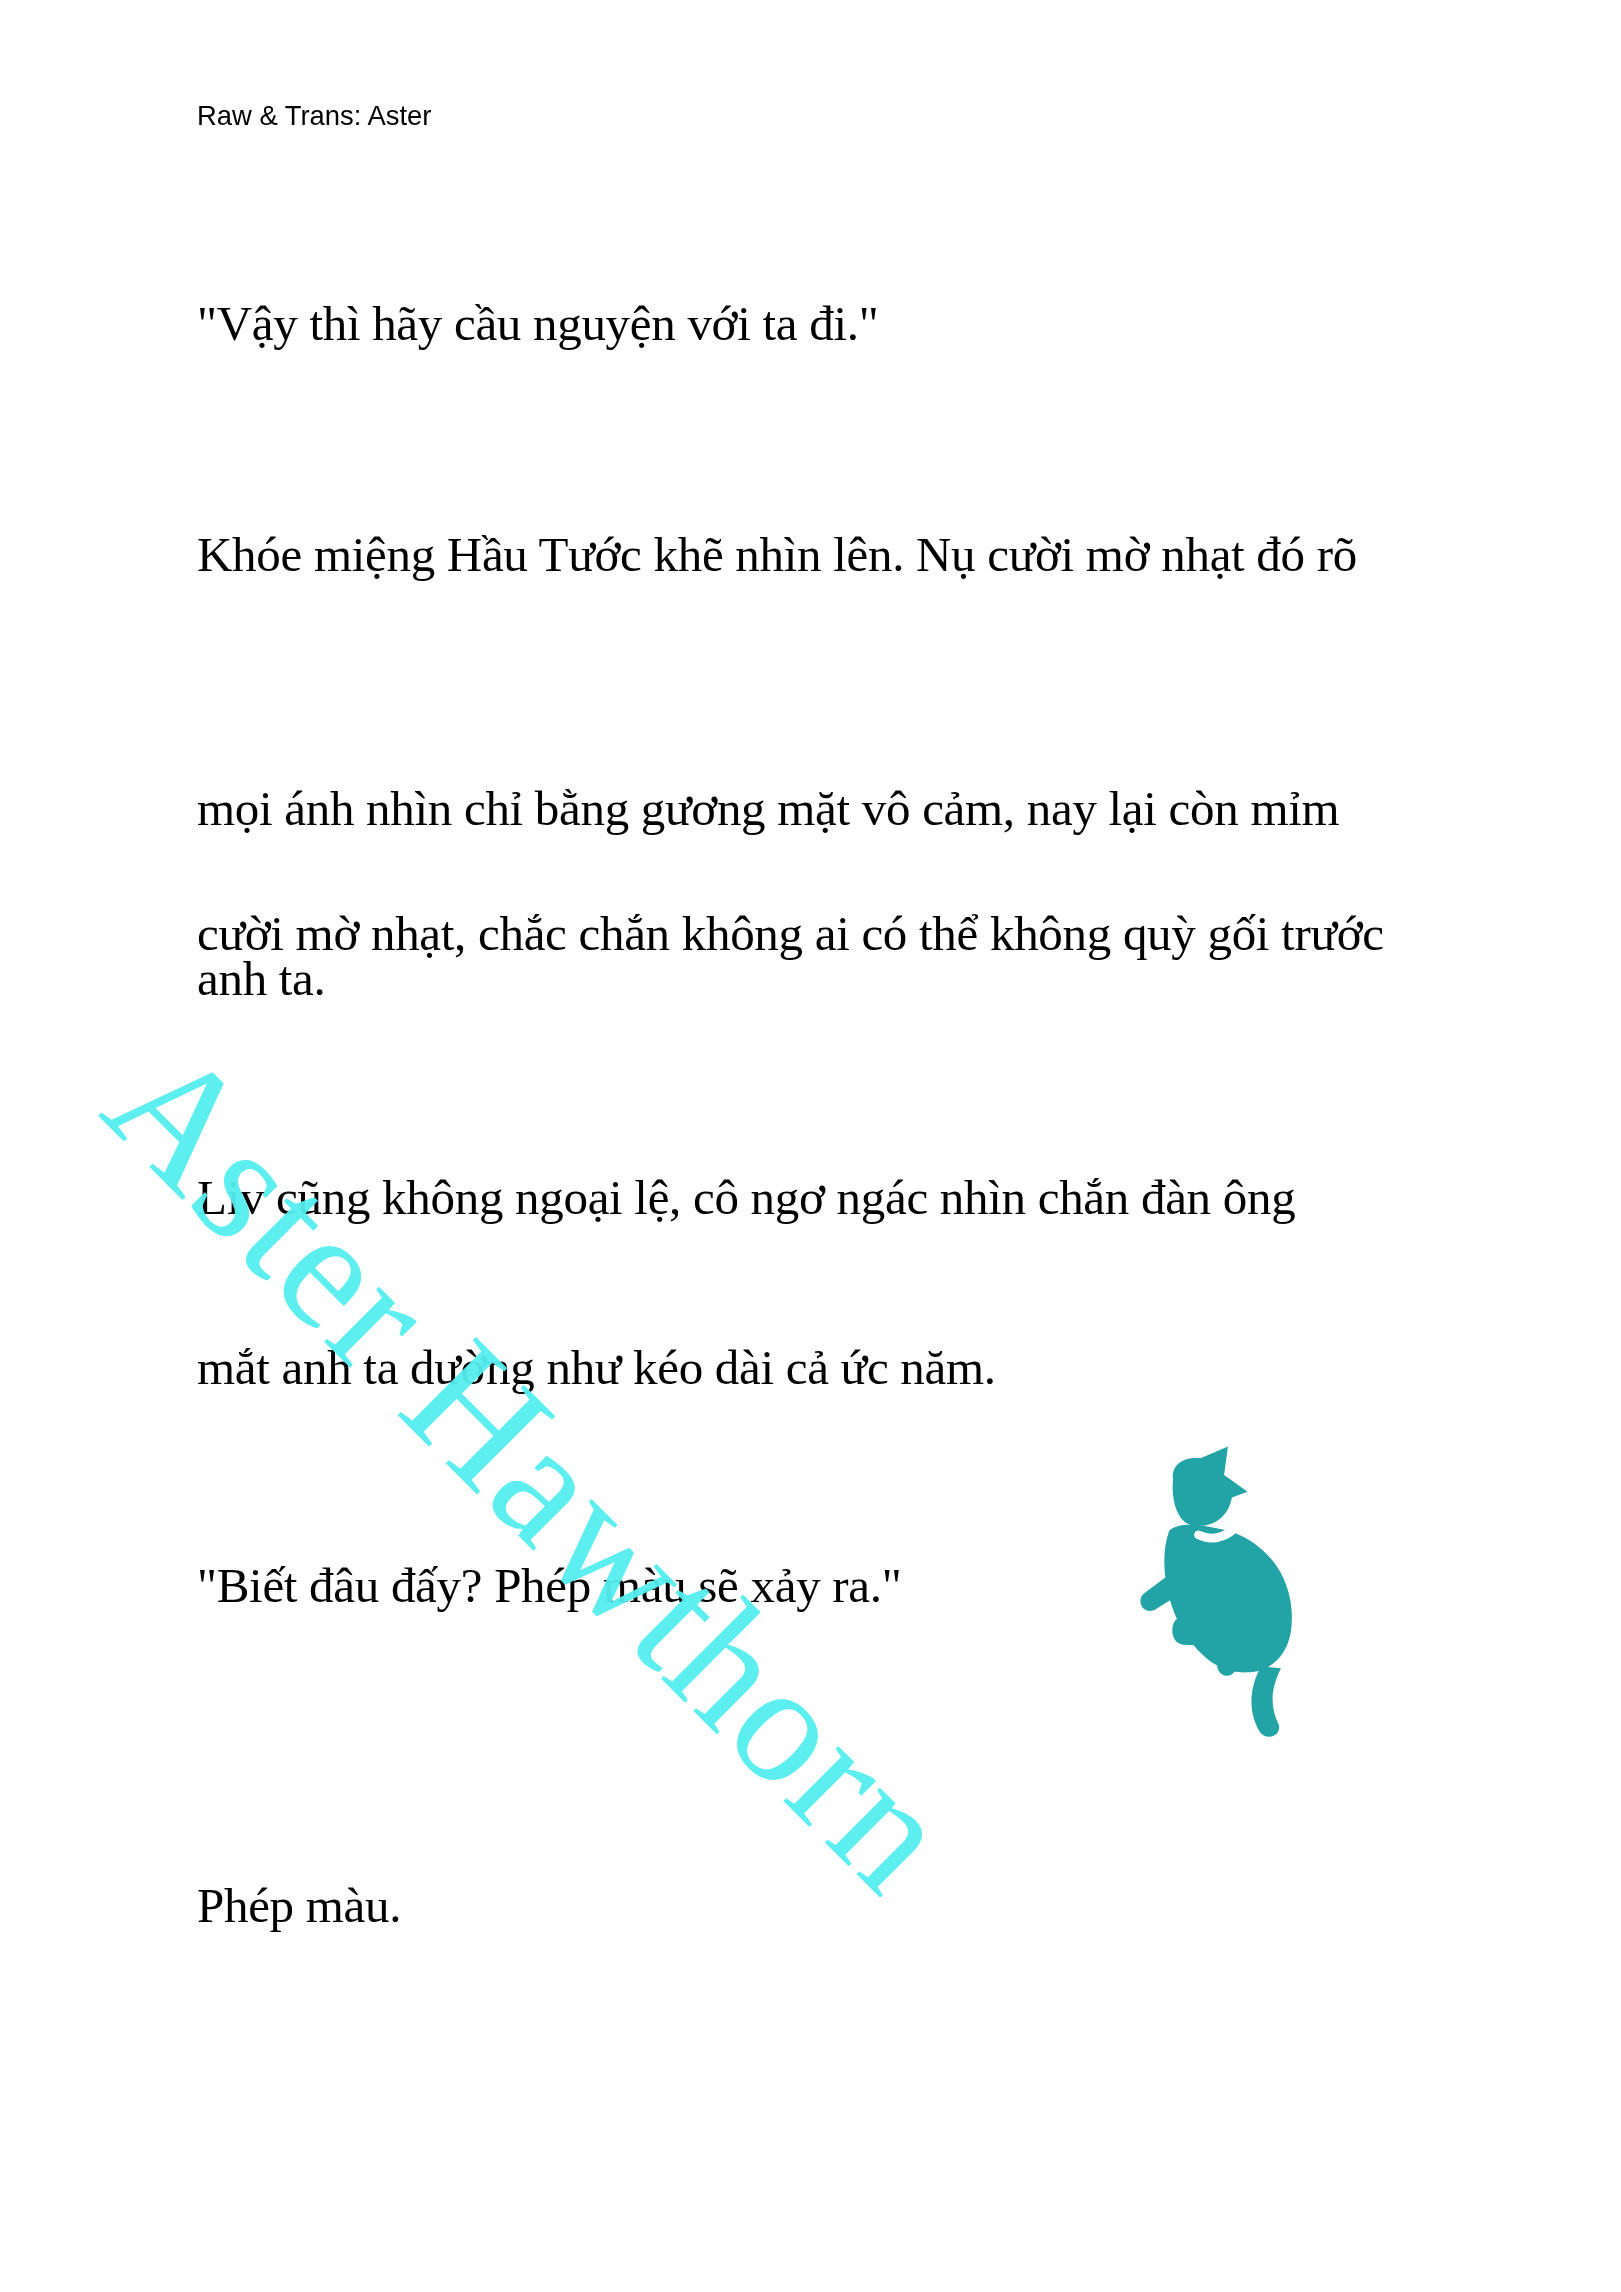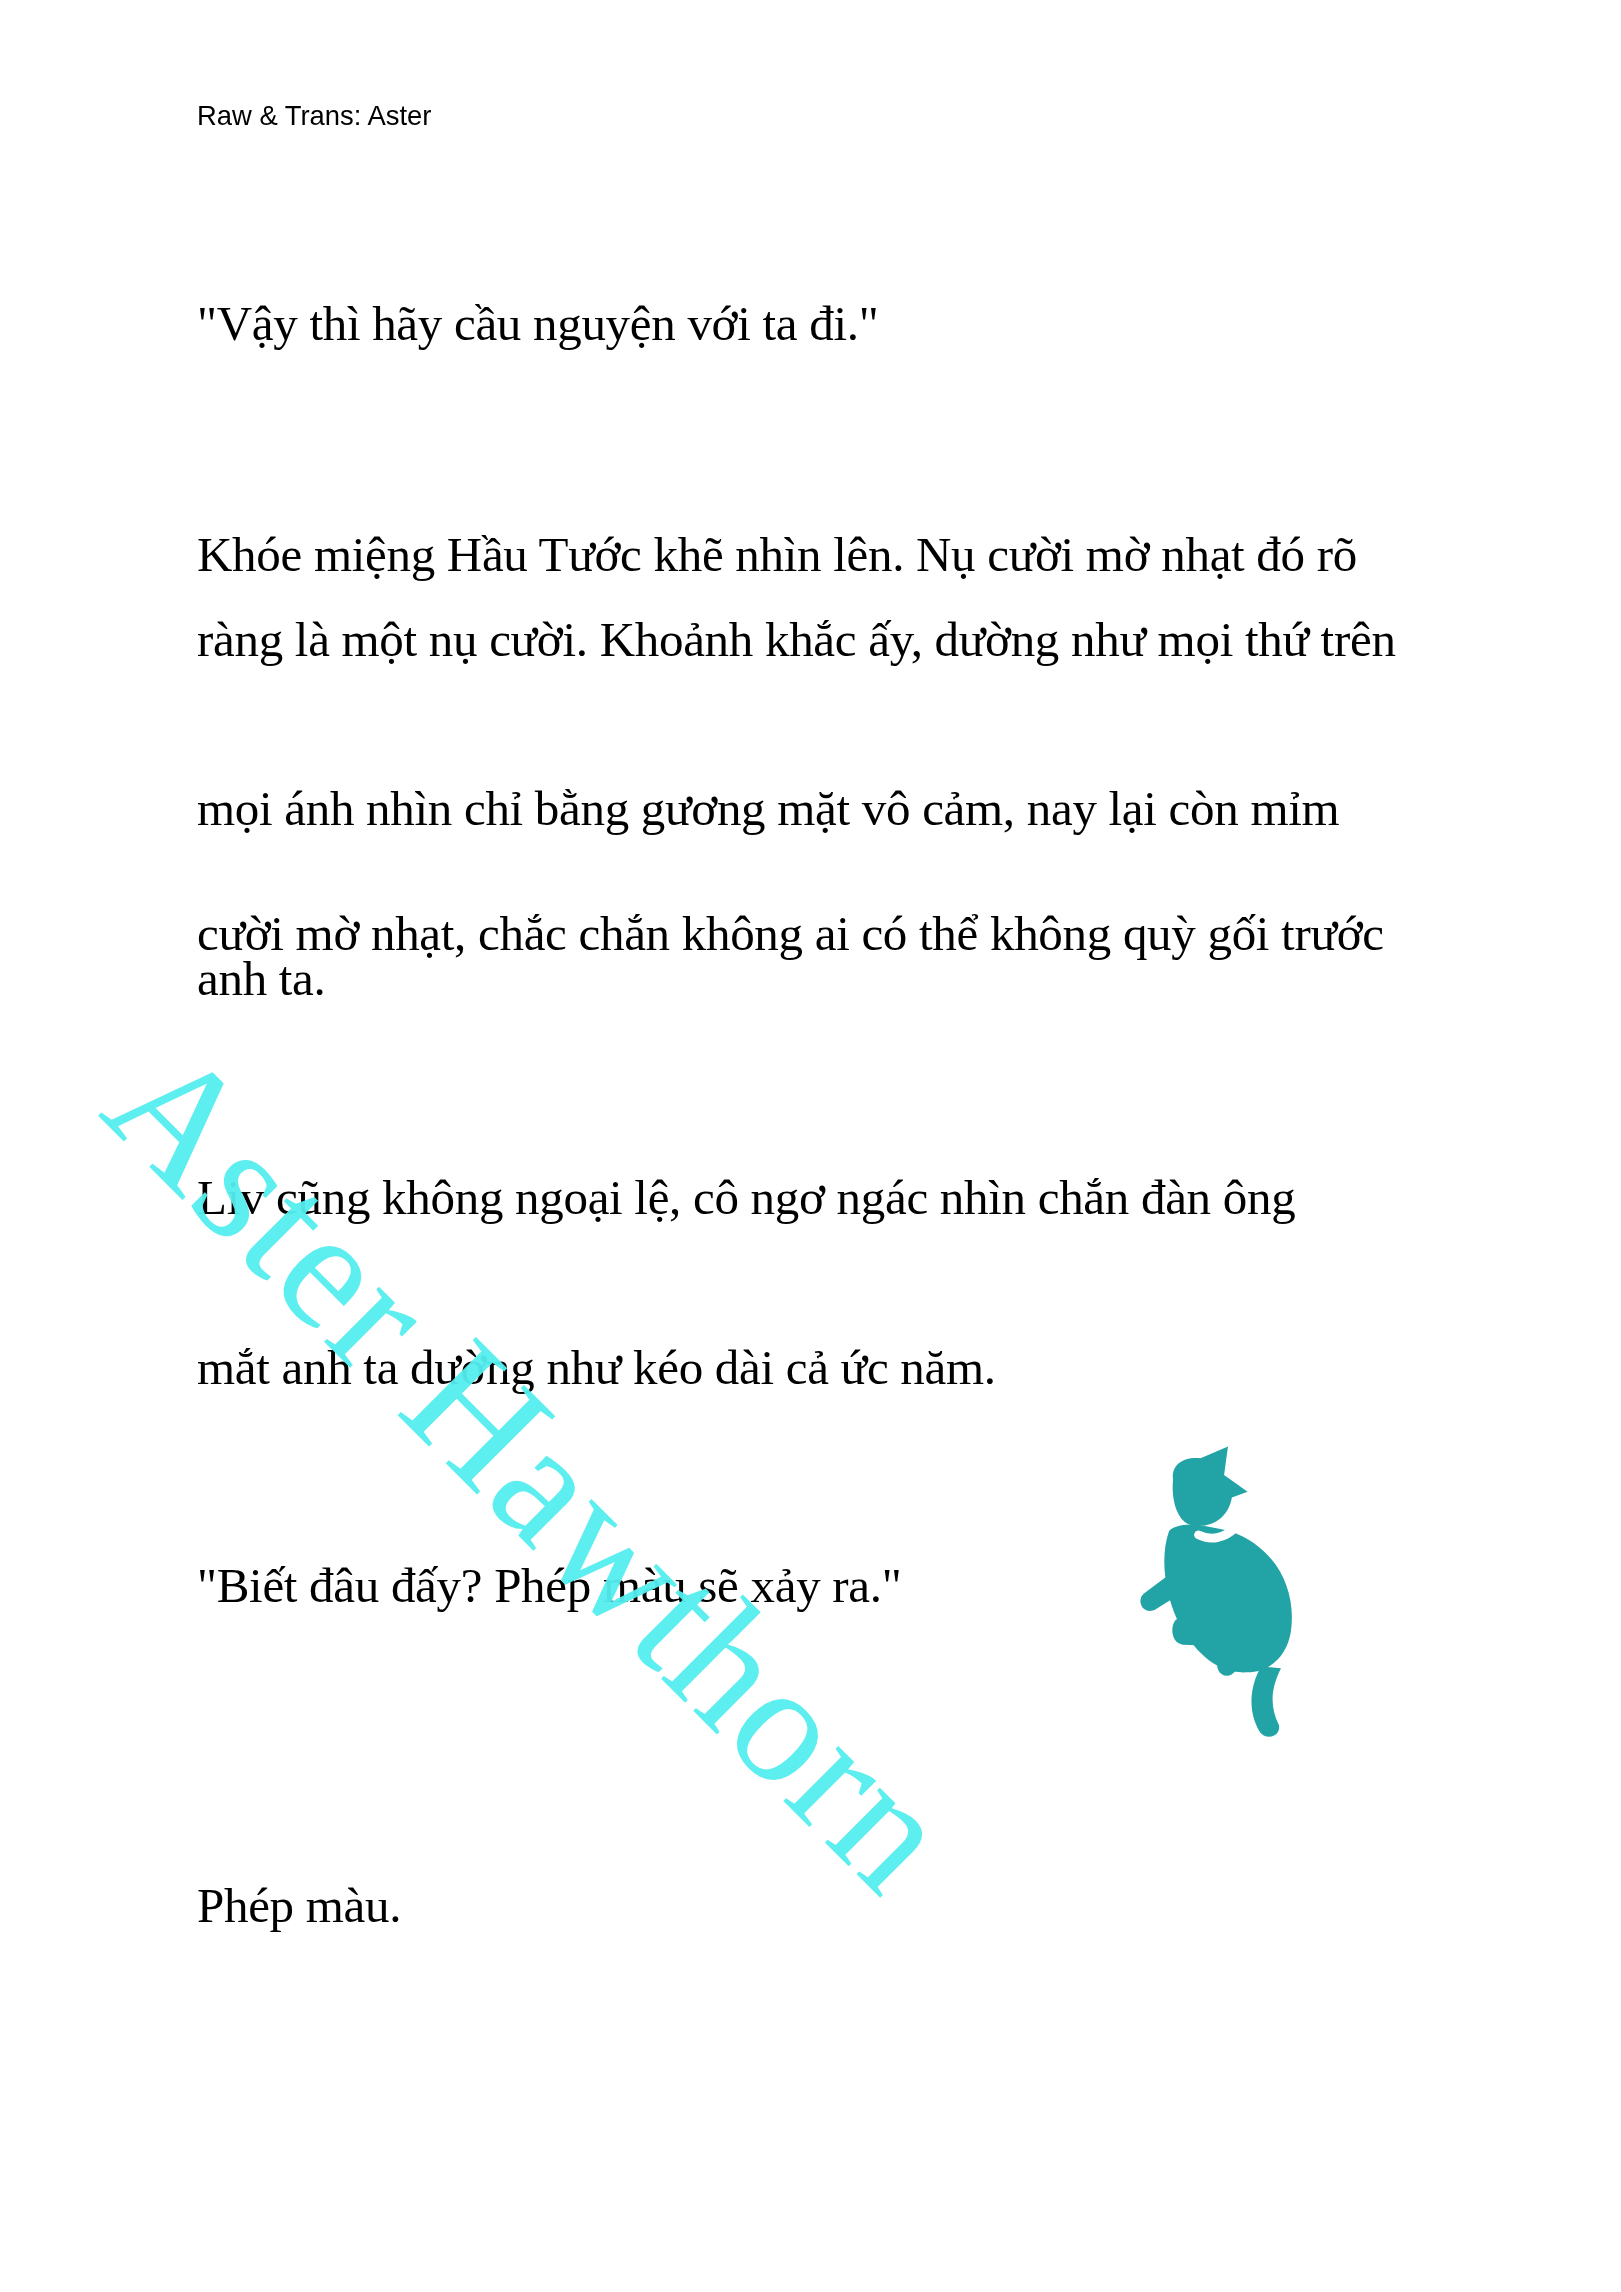--- a/index.html
+++ b/index.html
@@ -67,21 +67,20 @@
 </head>
 <body>
 
 <div class="page">
 
   <div class="header">Raw &amp; Trans: Aster</div>
 
   <div class="line" style="top:294px">"Vậy thì hãy cầu nguyện với ta đi."</div>
 
   <div class="line" style="top:525px">Khóe miệng Hầu Tước khẽ nhìn lên. Nụ cười mờ nhạt đó rõ</div>
-  <div class="line" style="top:610px">ràng là một nụ cười. Khoảnh khắc ấy, dường như mọi thứ trên</div>
   <div class="line" style="top:779px">mọi ánh nhìn chỉ bằng gương mặt vô cảm, nay lại còn mỉm</div>
   <div class="line" style="top:904px">cười mờ nhạt, chắc chắn không ai có thể không quỳ gối trước</div>
   <div class="line" style="top:949px">anh ta.</div>
 
   <div class="line" style="top:1168px">Liv cũng không ngoại lệ, cô ngơ ngác nhìn chắn đàn ông</div>
   <div class="line" style="top:1338px">mắt anh ta dường như kéo dài cả ức năm.</div>
 
   <div class="line" style="top:1556px">"Biết đâu đấy? Phép màu sẽ xảy ra."</div>
 
   <div class="line" style="top:1876px">Phép màu.</div>

